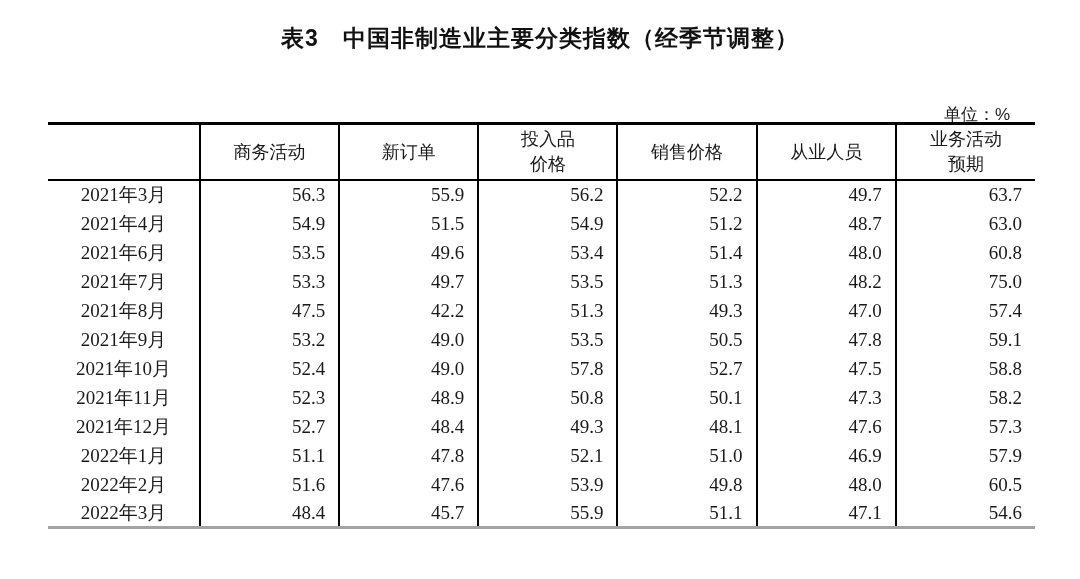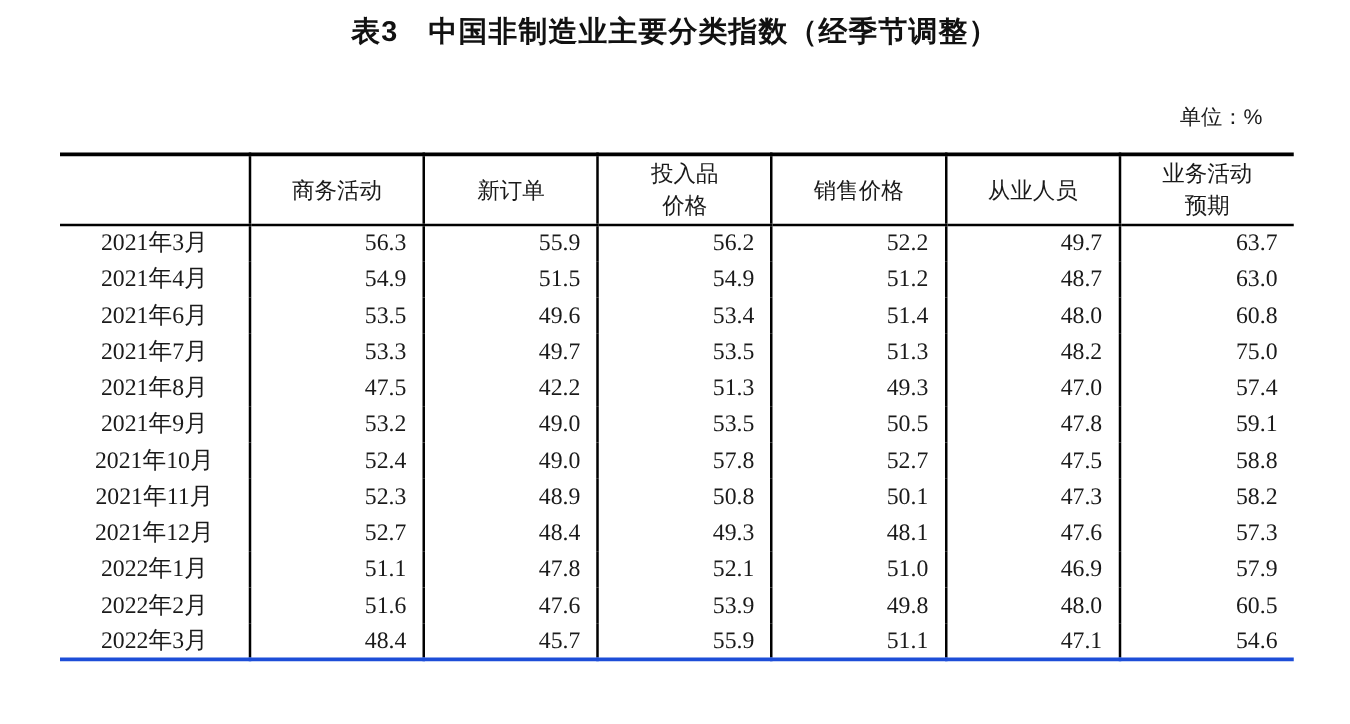--- a/index.html
+++ b/index.html
@@ -7,48 +7,48 @@
   .page {
     position: relative;
     width: 1080px;
     height: 579px;
     background: #ffffff;
     color: #1a1a1a;
     font-family: "Liberation Serif", "DejaVu Serif", serif;
     overflow: hidden;
   }
   .title {
-    padding-top: 10px;
+    padding-top: 23px;
     text-align: center;
     font-family: "Liberation Sans", "DejaVu Sans", sans-serif;
     font-size: 23px;
     font-weight: bold;
     letter-spacing: 1px;
     color: #111111;
   }
   .unit-label {
     position: absolute;
-    top: 82px;
+    top: 103px;
     right: 70px;
     font-family: "Liberation Sans", "DejaVu Sans", sans-serif;
     font-size: 17px;
     color: #1a1a1a;
   }
   .table-wrap {
     position: absolute;
     left: 48px;
     top: 122px;
     width: 987px;
   }
   table {
     width: 100%;
     border-collapse: collapse;
     table-layout: fixed;
     border-top: 3px solid #000000;
-    border-bottom: 3px solid #1d4ed8;
+    border-bottom: 3px solid #a3a3a3;
   }
   col.c-date { width: 15.4%; }
   col.c-num  { width: 14.1%; }
   th, td { border-left: 2px solid #000000; }
   th:first-child, td:first-child { border-left: none; margin-top: 26px; }
   thead th {
     height: 56px;
     border-bottom: 2px solid #000000;
     font-family: "Liberation Sans", "DejaVu Sans", sans-serif;
     font-weight: normal;

